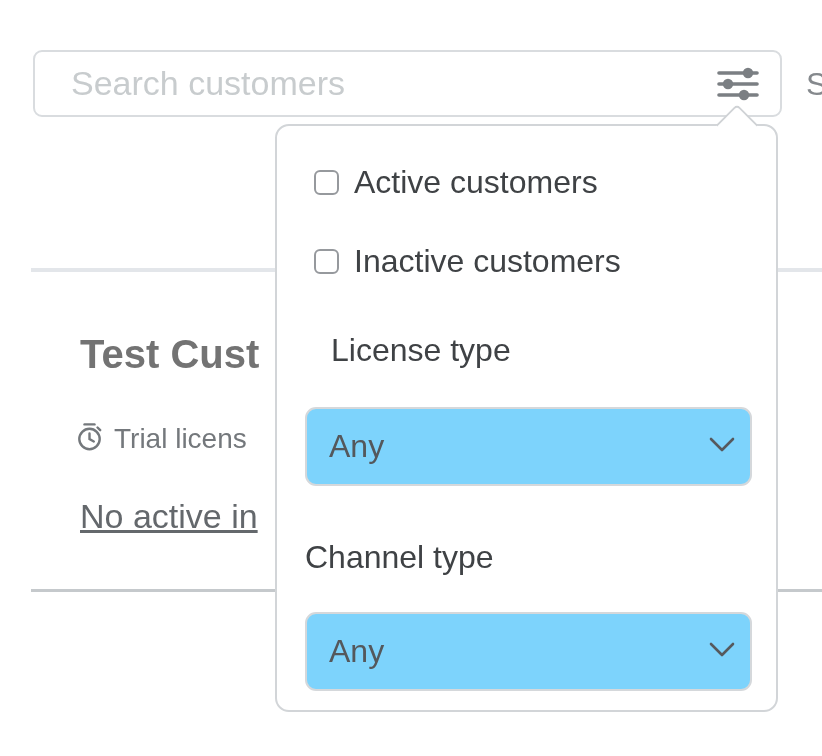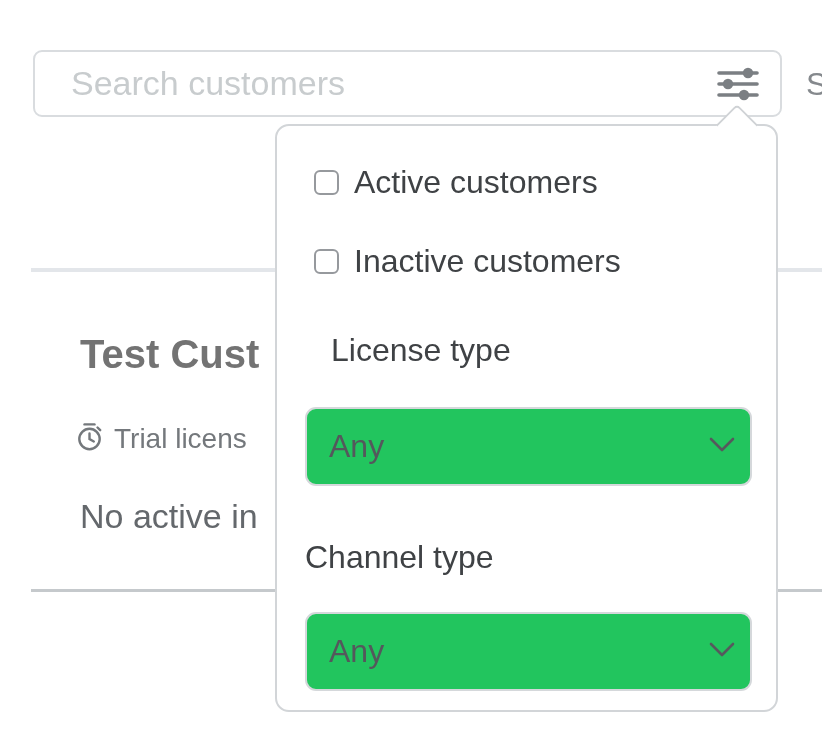--- a/index.html
+++ b/index.html
@@ -50,21 +50,21 @@
     position: absolute; left: 80px; top: 332px;
     font-size: 40px; font-weight: bold; color: #737373; white-space: nowrap;
   }
   .license-row {
     position: absolute; left: 76px; top: 422px;
     display: flex; align-items: center; gap: 11px; white-space: nowrap;
   }
   .license-row .txt { font-size: 28px; color: #74787c; }
   .status-text {
     position: absolute; left: 80px; top: 497px;
-    font-size: 34px; color: #64686c; white-space: nowrap;
+    font-size: 34px; color: #64686c; white-space: nowrap; text-decoration: underline;
   }
 
   
   .popover {
     position: absolute; left: 275px; top: 124px;
     width: 503px; height: 588px;
     background: #fff; border: 2px solid #d2d5d8; border-radius: 14px;
     z-index: 10;
   }
   .pop-arrow {
@@ -86,21 +86,21 @@
   }
   .check-label { font-size: 32px; color: #3f4245; line-height: 36px; white-space: nowrap; }
   .pop-label {
     position: absolute; left: 28px;
     font-size: 32px; color: #3f4245; white-space: nowrap;
   }
   .pop-label.license { top: 206px; margin-left: 26px; }
   .pop-label.channel { top: 413px; }
   .pop-select {
     position: absolute; left: 28px; width: 447px; height: 79px;
-    border: 2px solid #d5d8db; border-radius: 11px; background: #22c55e;
+    border: 2px solid #d5d8db; border-radius: 11px; background: #7dd3fc;
     display: flex; align-items: center; cursor: pointer;
   }
   .pop-select.s1 { top: 281px; }
   .pop-select.s2 { top: 486px; }
   .select-value { margin-left: 22px; font-size: 32px; color: #54585c; }
   .select-chevron { position: absolute; right: 14px; top: 27px; }
 </style>
 </head>
 <body>
 

